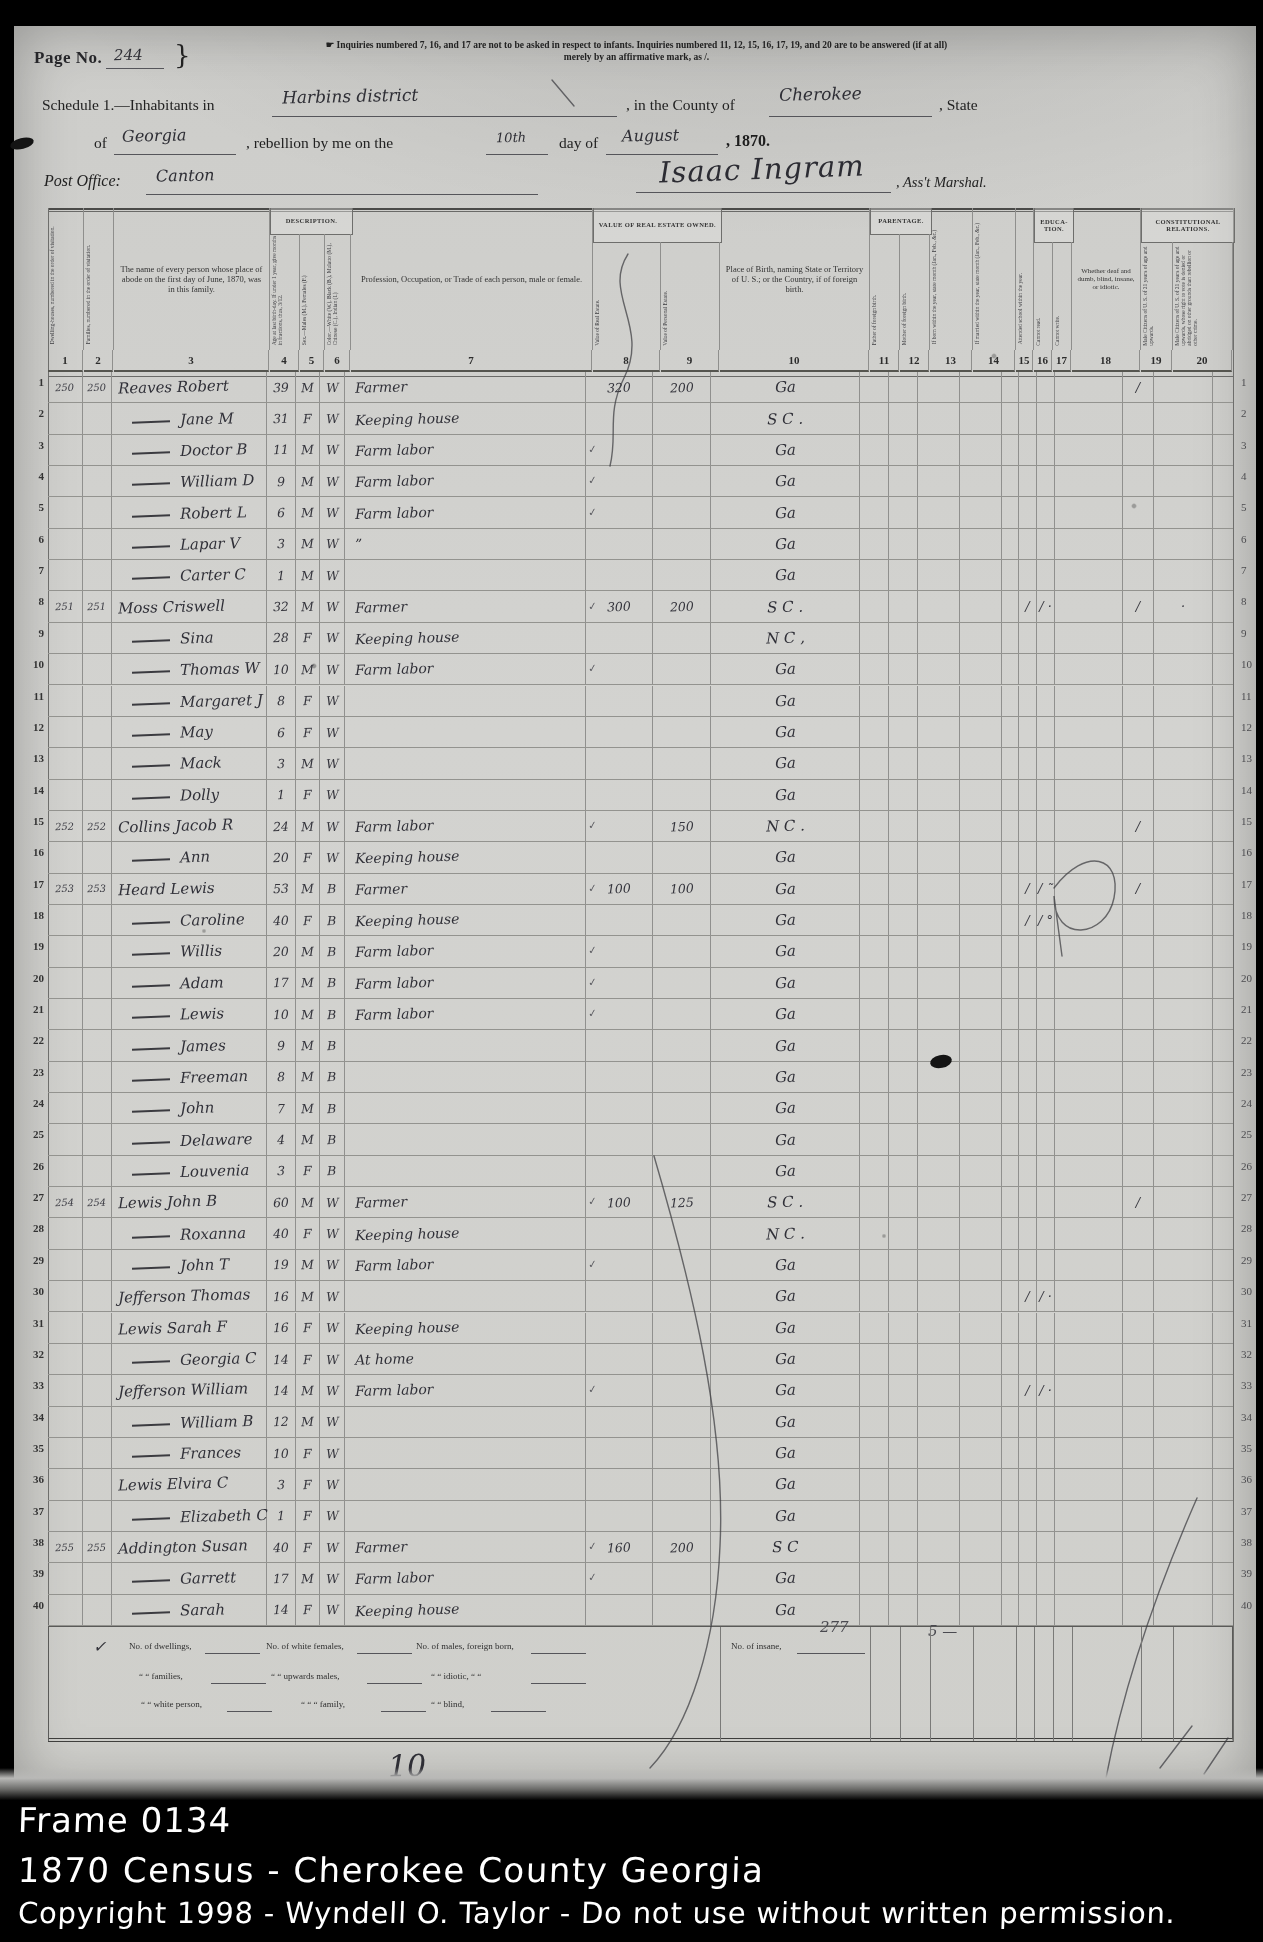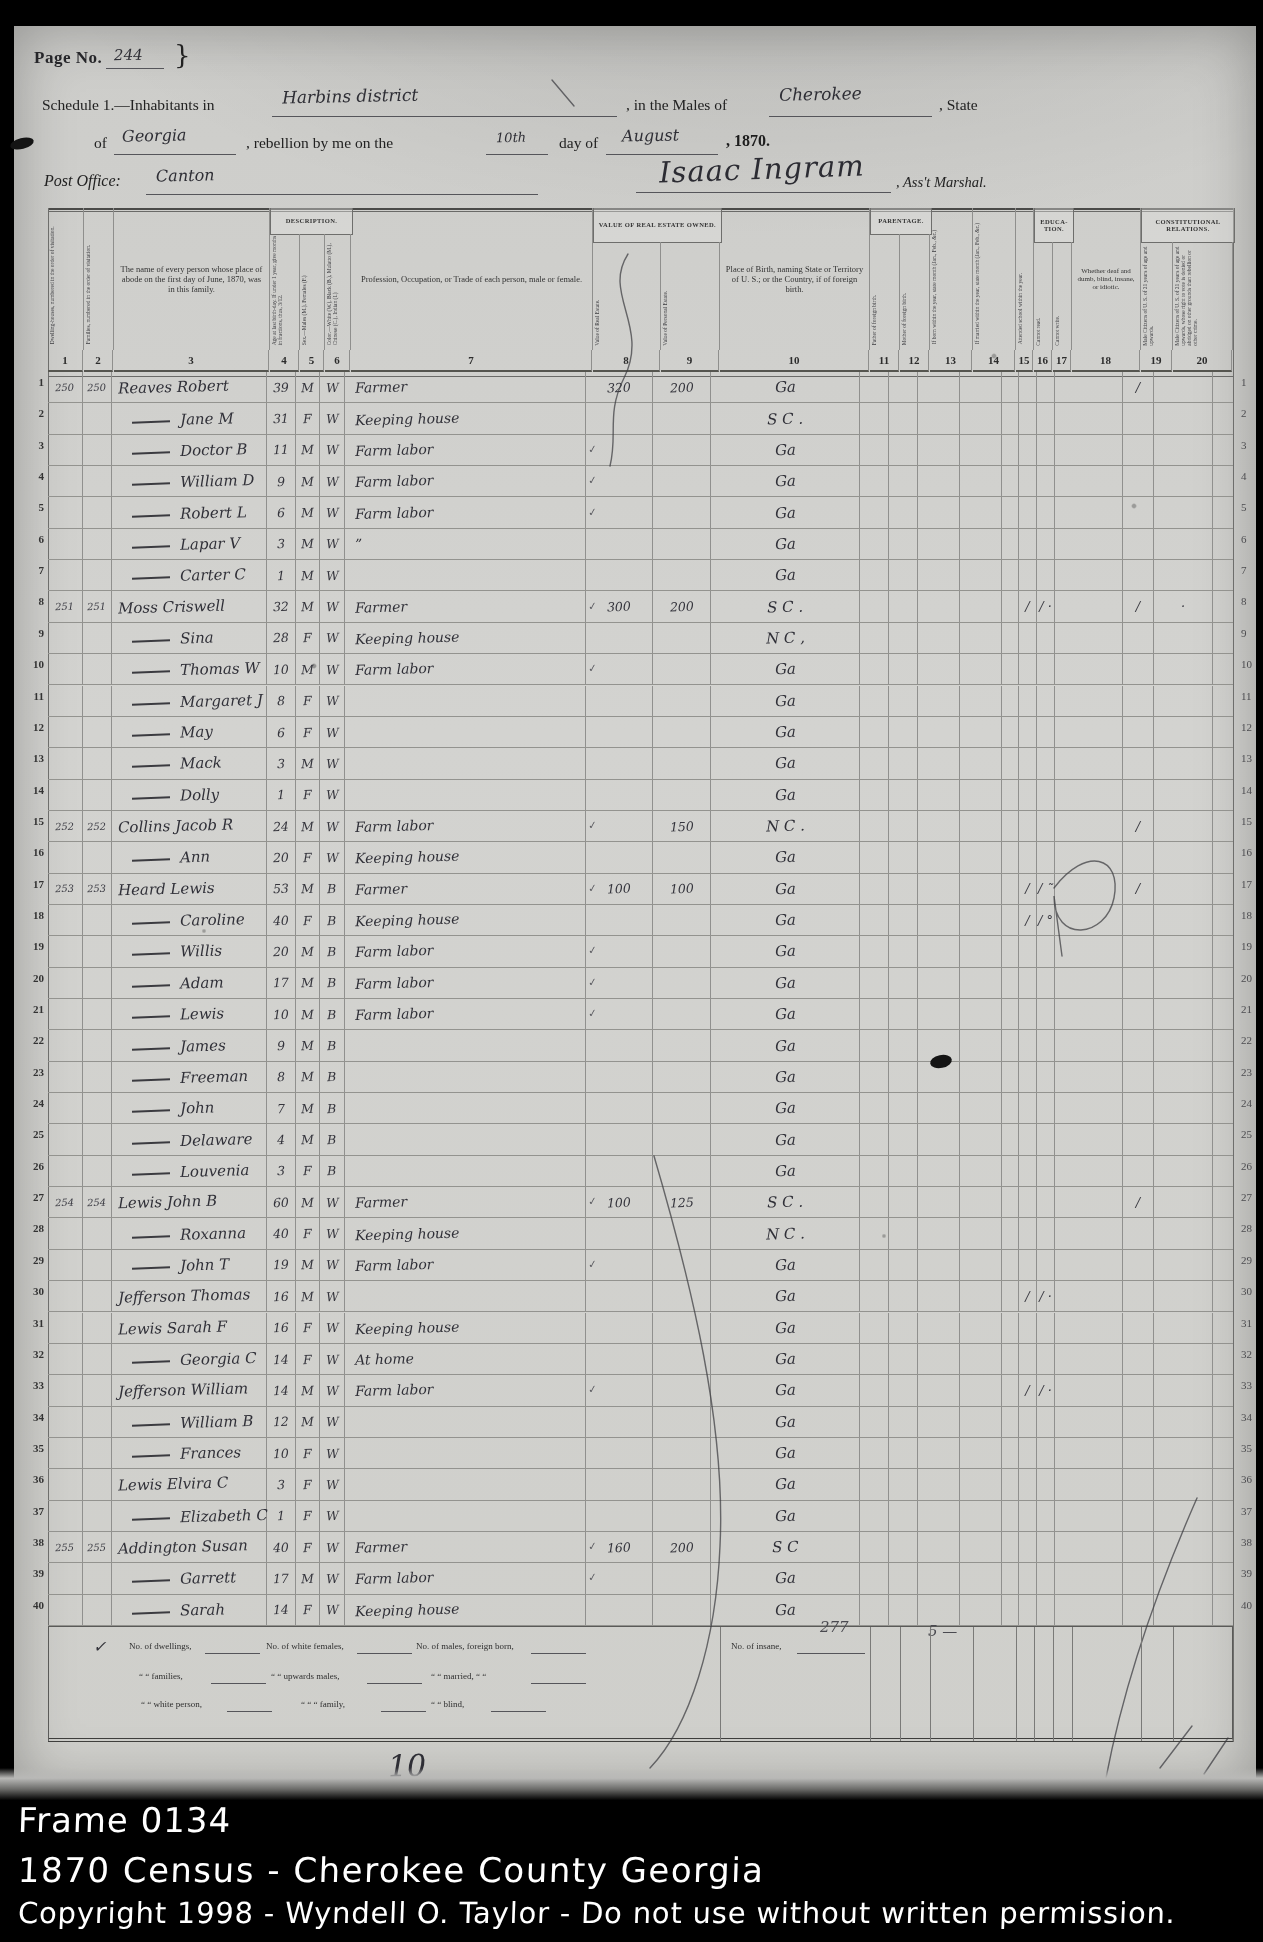--- a/index.html
+++ b/index.html
@@ -78,25 +78,29 @@
 <body>
 
 <div class="page">
   <div class="paper" id="paper">
 
     <span class="abs pageno printed" style="left:20px;top:22px;">Page No.</span>
     <span class="abs hand" style="left:100px;top:20px;font-size:15px;">244</span>
     <div class="uline" style="left:92px;top:42px;width:58px;"></div>
     <span class="abs brace" style="left:160px;top:14px;">}</span>
 
+    <div class="abs notice" style="left:255px;top:14px;width:735px;">
+      <div>☛ Inquiries numbered 7, 16, and 17 are not to be asked in respect to infants.   Inquiries numbered 11, 12, 15, 16, 17, 19, and 20 are to be answered (if at all)</div>
+      <div>merely by an affirmative mark, as /.</div>
+    </div>
 
     <span class="abs schedtxt" style="left:28px;top:70px;">Schedule 1.—Inhabitants in</span>
     <span class="abs hand" style="left:268px;top:60px;font-size:17px;">Harbins district</span>
     <div class="uline" style="left:258px;top:90px;width:345px;"></div>
-    <span class="abs schedtxt" style="left:612px;top:70px;">, in the Males of</span>
+    <span class="abs schedtxt" style="left:612px;top:70px;">, in the County of</span>
     <span class="abs hand" style="left:765px;top:58px;font-size:17px;">Cherokee</span>
     <div class="uline" style="left:755px;top:90px;width:163px;"></div>
     <span class="abs schedtxt" style="left:925px;top:70px;">, State</span>
 
     <span class="abs schedtxt" style="left:80px;top:108px;">of</span>
     <span class="abs hand" style="left:108px;top:100px;font-size:16px;">Georgia</span>
     <div class="uline" style="left:100px;top:128px;width:122px;"></div>
     <span class="abs schedtxt" style="left:232px;top:108px;">, rebellion by me on the</span>
     <span class="abs hand" style="left:482px;top:104px;font-size:13px;">10th</span>
     <div class="uline" style="left:472px;top:128px;width:62px;"></div>
@@ -1724,21 +1728,21 @@
       <span class="tl" style="left:217px;top:14px;">No. of white females,</span>
         <div class="bl" style="left:308px;top:26px;width:55px;"></div>
       <span class="tl" style="left:367px;top:14px;">No. of males, foreign born,</span>
         <div class="bl" style="left:482px;top:26px;width:55px;"></div>
       <span class="tl" style="left:682px;top:14px;">No. of insane,</span>
         <div class="bl" style="left:748px;top:26px;width:68px;"></div>
       <span class="tl" style="left:90px;top:44px;">“  “ families,</span>
         <div class="bl" style="left:162px;top:56px;width:55px;"></div>
       <span class="tl" style="left:222px;top:44px;">“ “ upwards males,</span>
         <div class="bl" style="left:318px;top:56px;width:55px;"></div>
-      <span class="tl" style="left:382px;top:44px;">“ “ married, “ “</span>
+      <span class="tl" style="left:382px;top:44px;">“ “ idiotic, “ “</span>
         <div class="bl" style="left:482px;top:56px;width:55px;"></div>
       <span class="tl" style="left:92px;top:72px;">“ “ white person,</span>
         <div class="bl" style="left:178px;top:84px;width:45px;"></div>
       <span class="tl" style="left:252px;top:72px;">“ “ “ family,</span>
         <div class="bl" style="left:332px;top:84px;width:45px;"></div>
       <span class="tl" style="left:382px;top:72px;">“ “ blind,</span>
         <div class="bl" style="left:442px;top:84px;width:55px;"></div>
     </div>
 
     <span class="scrib" style="left:806px;top:1592px;">277</span>

